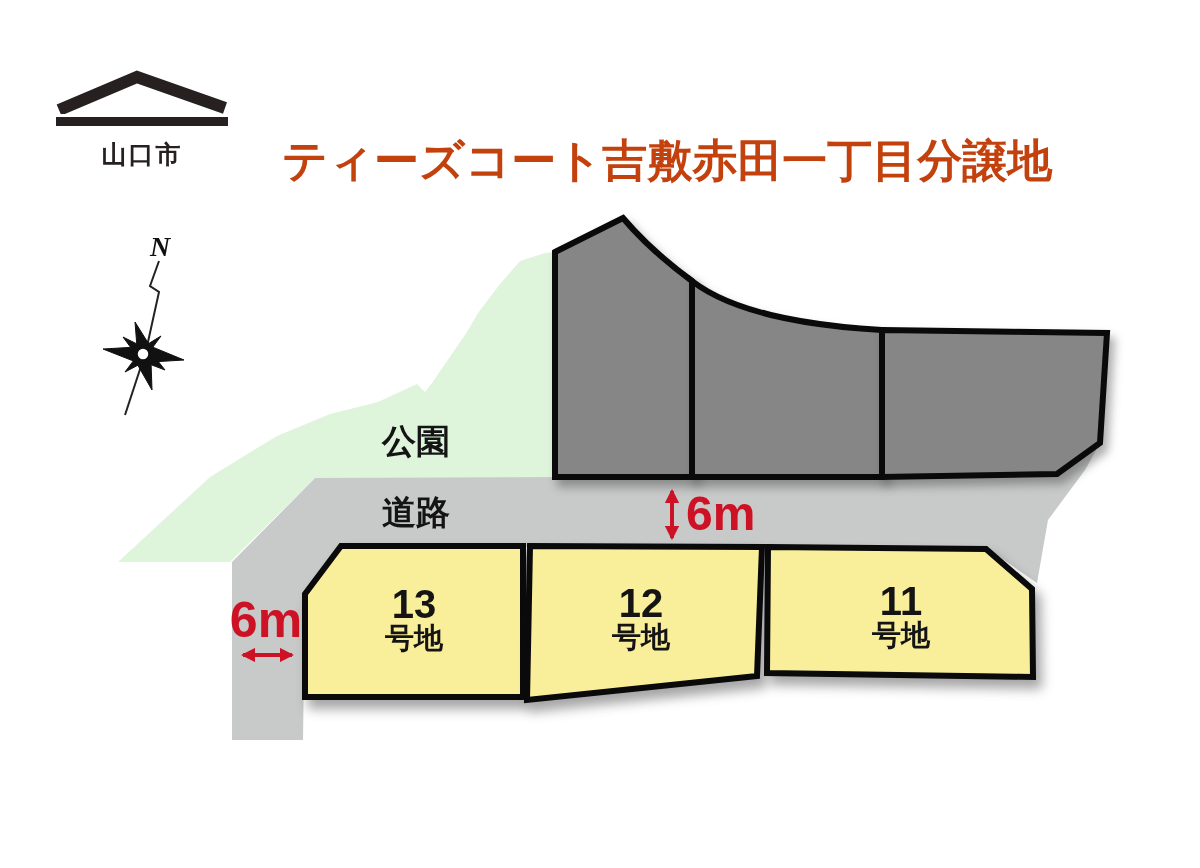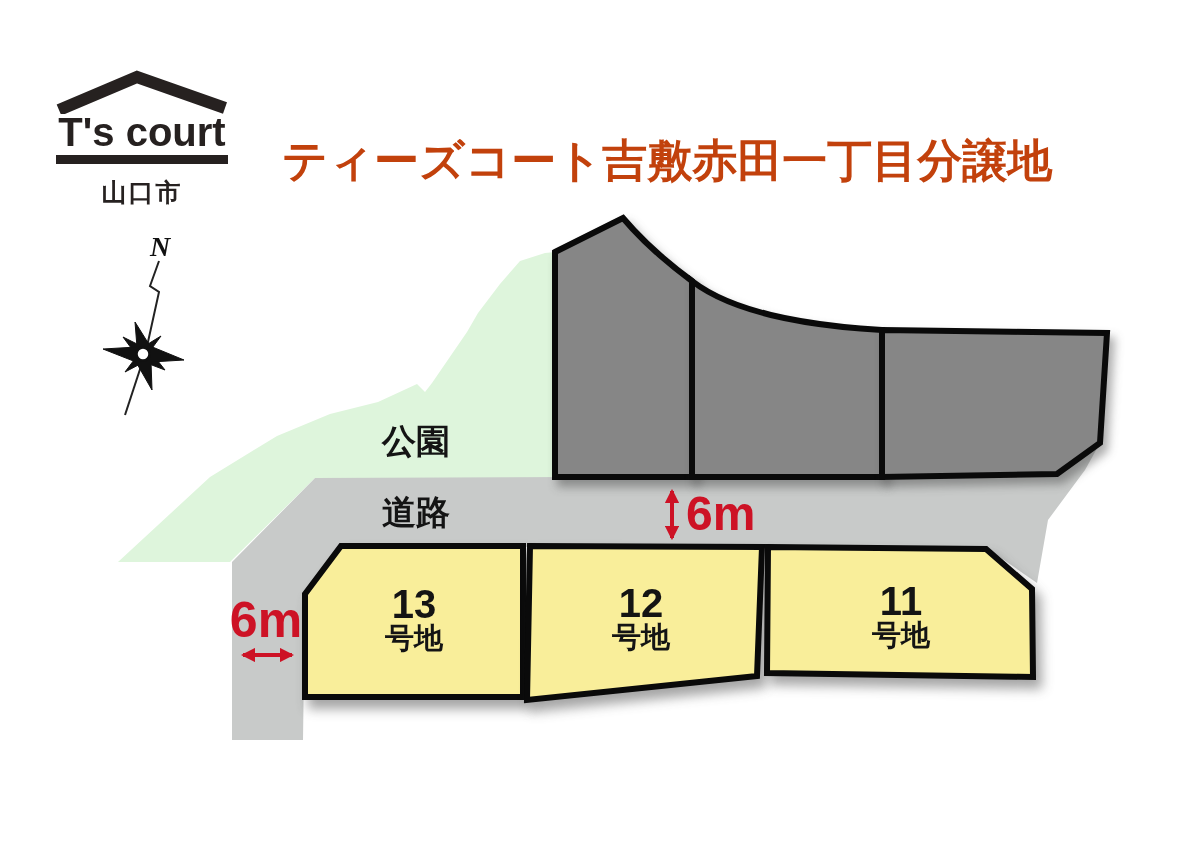--- a/index.html
+++ b/index.html
@@ -48,21 +48,20 @@
   .compass-n{font-family:"Liberation Serif","DejaVu Serif",serif;
     font-size:28px;font-style:italic;font-weight:bold;fill:#111;text-anchor:middle;}
 </style>
 </head>
 <body>
 
 <div class="logo">
   <svg class="logo-roof" width="172" height="46" viewBox="0 0 172 46">
     <path d="M3,42 L81,9 L169,40" fill="none" stroke="#262120" stroke-width="12"></path>
   </svg>
-  <div class="logo-brand">T's court</div>
   <div class="logo-bar"></div>
   <div class="logo-city">山口市</div>
 </div>
 
 <h1 class="page-title">ティーズコート吉敷赤田一丁目分譲地</h1>
 
 <svg class="map" width="1200" height="868" viewBox="0 0 1200 868">
   <defs>
     <marker id="arr" viewBox="0 0 10 10" refX="8.5" refY="5" markerWidth="3.6" markerHeight="3.6" orient="auto-start-reverse">
       <path d="M0,0 L10,5 L0,10 Z" fill="#cd1225"></path>

